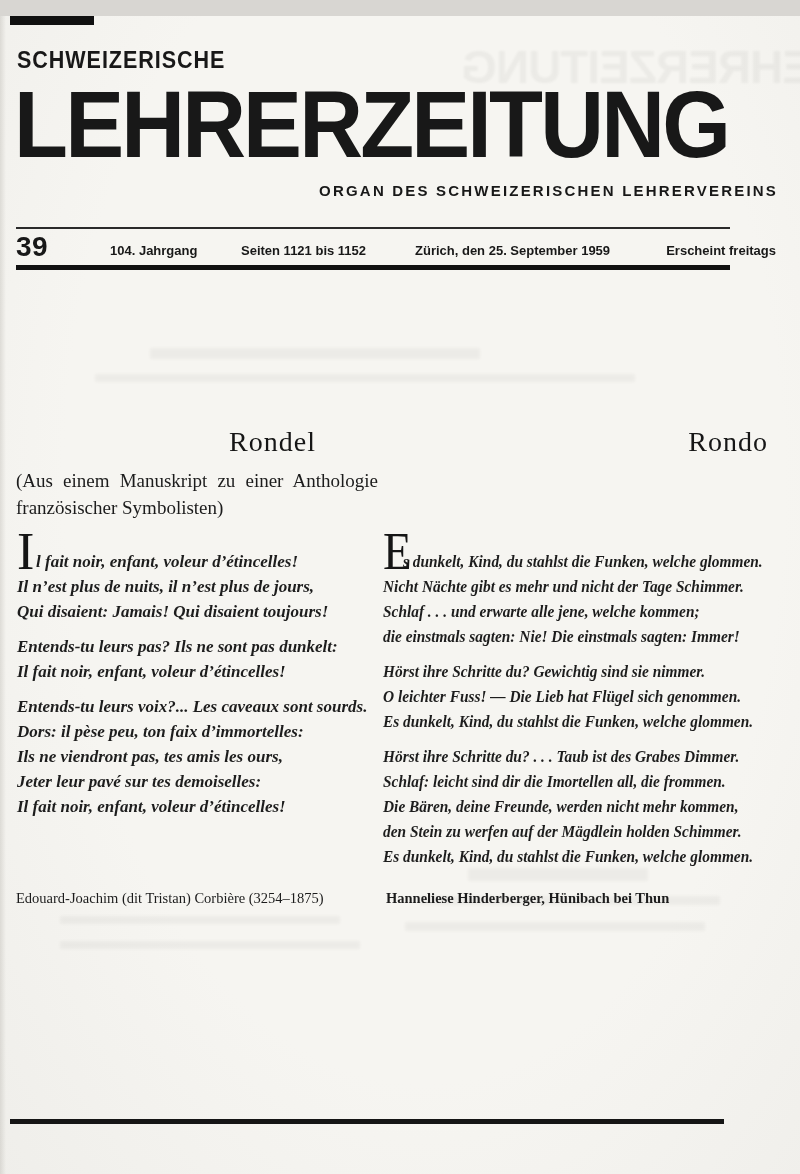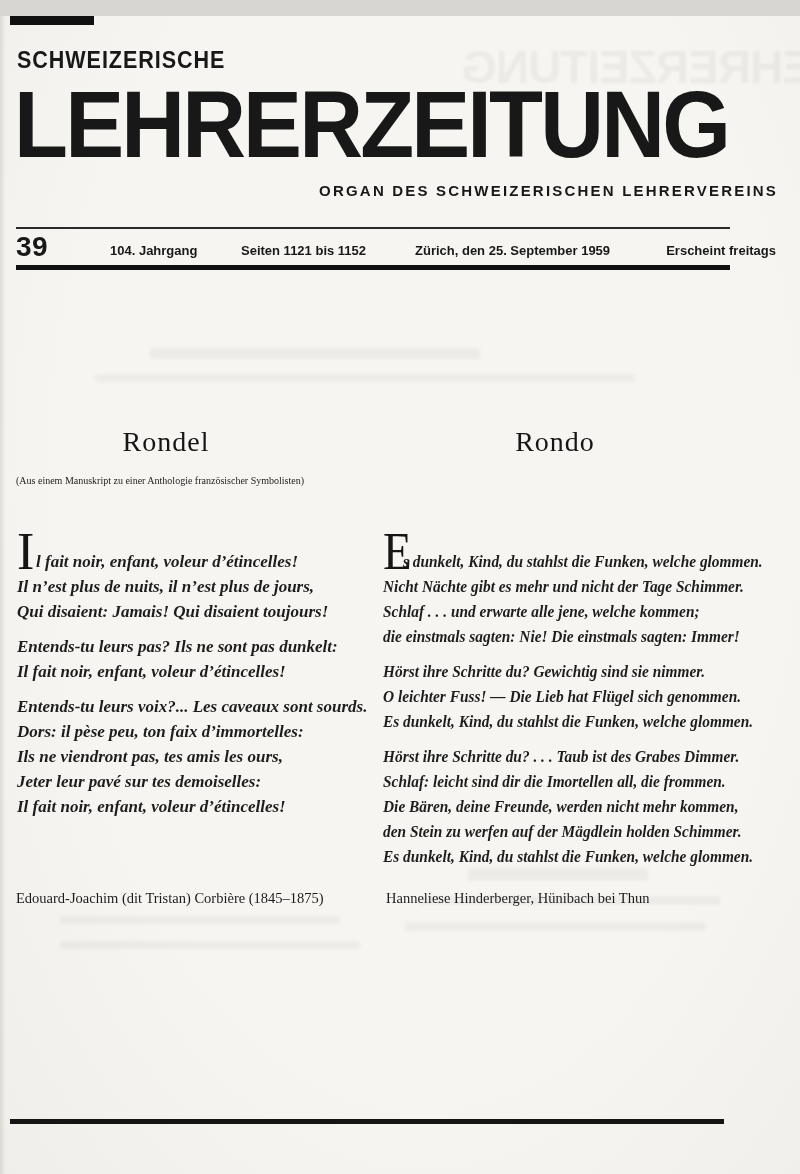--- a/index.html
+++ b/index.html
@@ -32,36 +32,36 @@
   .rule-thin{position:absolute;left:16px;top:211px;width:714px;height:2px;background:#2a2a2a;}
   .rule-thick{position:absolute;left:16px;top:249px;width:714px;height:5px;background:#111;}
   .rule-bottom{position:absolute;left:10px;top:1103px;width:714px;height:5px;background:#151515;}
 
   
   .issue-no{position:absolute;left:16px;top:215px;font-weight:bold;font-size:28px;letter-spacing:.5px;}
   .meta{position:absolute;top:227px;font-weight:bold;font-size:13px;white-space:nowrap;}
   .m-vol{left:110px;} .m-pages{left:241px;} .m-date{left:415px;} .m-freq{right:72px;}
 
   
-  .col-title{position:absolute;top:410px;text-align:center;font-family:"Liberation Serif","DejaVu Serif",serif;font-size:28px;letter-spacing:1px;color:#161616;}
-  .t-left{left:16px;width:300px;} .t-right{left:370px;width:370px;}
-  .note{position:absolute;left:16px;top:451px;width:362px;font-family:"Liberation Serif","DejaVu Serif",serif;font-size:10px;line-height:27px;text-align:justify;color:#1c1c1c;}
+  .col-title{position:absolute;top:410px;text-align:right;font-family:"Liberation Serif","DejaVu Serif",serif;font-size:28px;letter-spacing:1px;color:#161616;}
+  .t-left{left:16px;width:300px;} .t-right{left:398px;width:370px;}
+  .note{position:absolute;left:16px;top:451px;width:362px;font-family:"Liberation Serif","DejaVu Serif",serif;font-size:19px;line-height:27px;text-align:justify;color:#1c1c1c;}
 
   .poem{position:absolute;top:518px;font-family:"Liberation Serif","DejaVu Serif",serif;font-style:italic;font-weight:bold;font-size:17px;line-height:25px;color:#1d1d1d;}
   .poem-fr{left:17px;width:358px;}
   .poem-de{left:383px;width:380px;}
   .pline{white-space:nowrap;}
   .pline.first{padding-top:15px;}
   .poem-fr .first{padding-left:19px;}
   .poem-de .first{padding-left:22px;}
   .stanza + .stanza{margin-top:10px;}
   .initial{position:absolute;left:0;top:-8px;font-style:normal;font-weight:normal;font-size:52px;line-height:1;color:#151515;}
 
   .author{position:absolute;top:874px;font-family:"Liberation Serif","DejaVu Serif",serif;font-size:14.5px;color:#1c1c1c;white-space:nowrap;}
-  .a-left{left:16px;} .a-right{left:386px;}
+  .a-left{left:16px;} .a-right{left:386px;font-weight:bold;}
 </style>
 </head>
 <body>
 
 <div class="page">
 
   <div class="scan-mark"></div>
   <div class="ghost ghost-title sans">LEHRERZEITUNG</div>
   <div class="gbar" style="left:150px;top:332px;width:330px;height:11px;"></div>
   <div class="gbar" style="left:95px;top:358px;width:540px;height:8px;"></div>
@@ -122,17 +122,17 @@
     </div>
     <div class="stanza">
       <div class="pline">Hörst ihre Schritte du? . . . Taub ist des Grabes Dimmer.</div>
       <div class="pline">Schlaf: leicht sind dir die Imortellen all, die frommen.</div>
       <div class="pline">Die Bären, deine Freunde, werden nicht mehr kommen,</div>
       <div class="pline">den Stein zu werfen auf der Mägdlein holden Schimmer.</div>
       <div class="pline">Es dunkelt, Kind, du stahlst die Funken, welche glommen.</div>
     </div>
   </div>
 
-  <div class="author a-left">Edouard-Joachim (dit Tristan) Corbière (1845–1875)</div>
+  <div class="author a-left">Edouard-Joachim (dit Tristan) Corbière (3254–1875)</div>
   <div class="author a-right">Hanneliese Hinderberger, Hünibach bei Thun</div>
 
   <div class="rule-bottom"></div>
 </div>
 
 </body></html>

